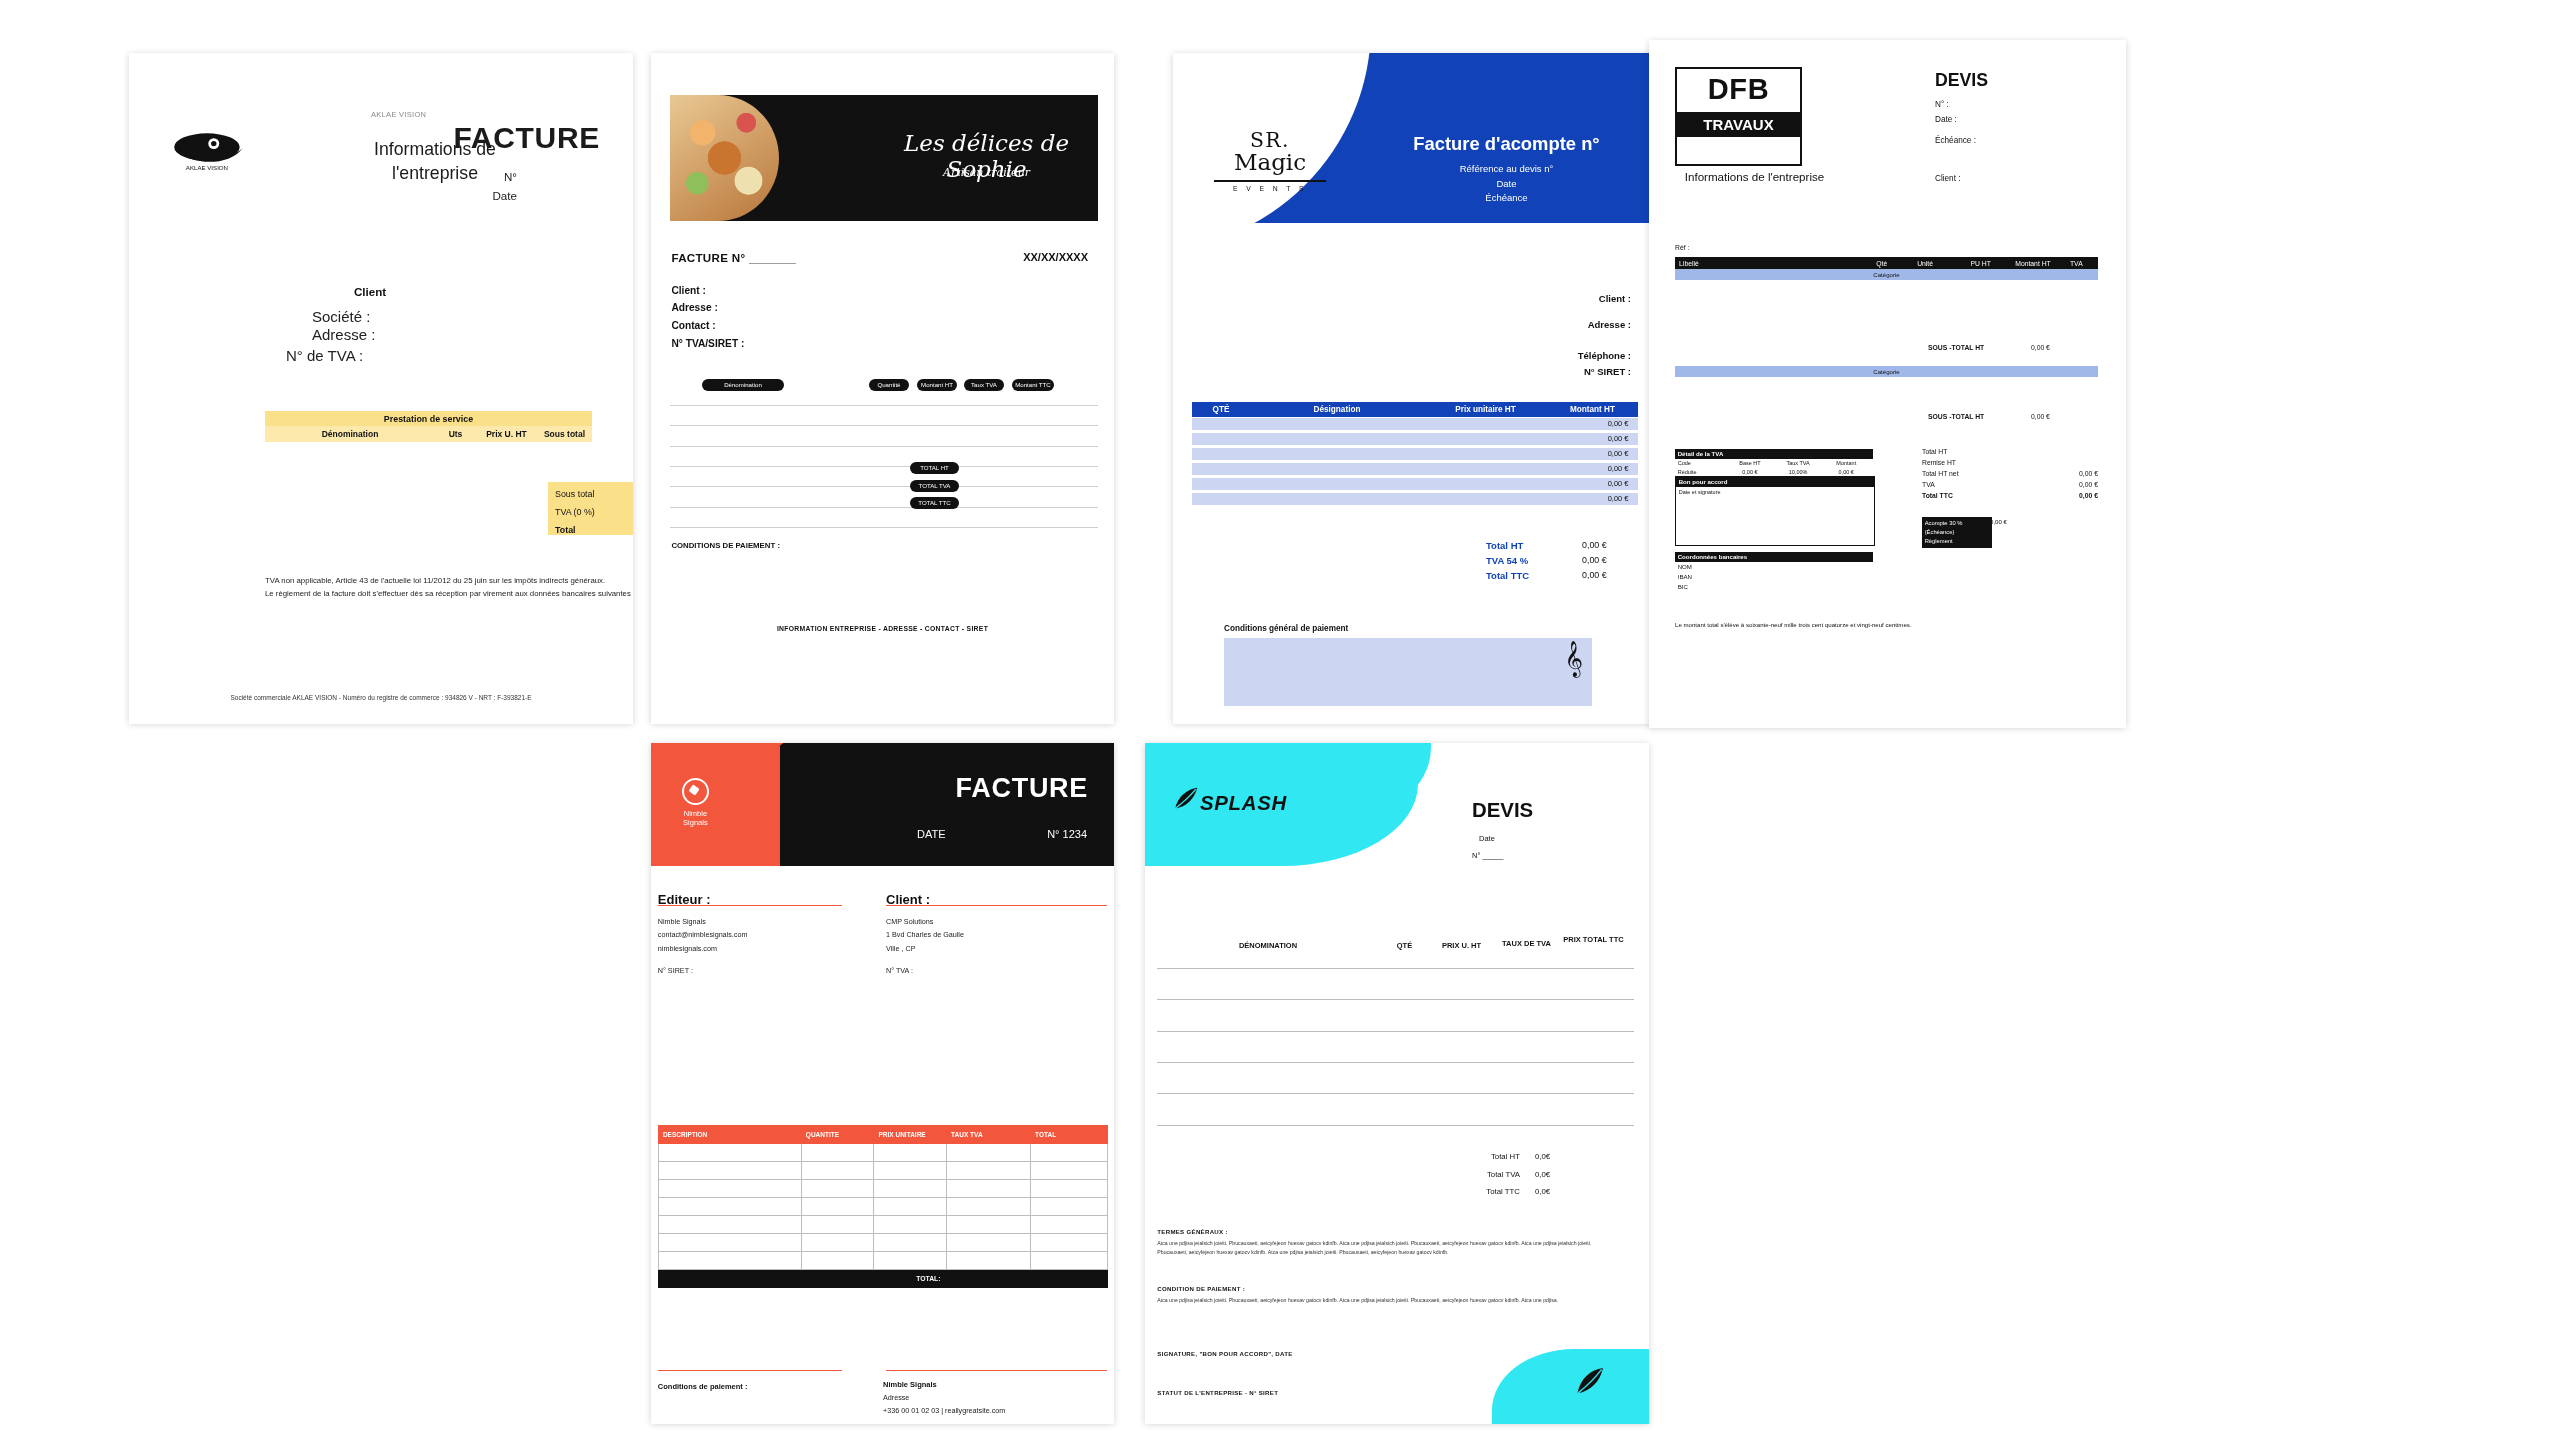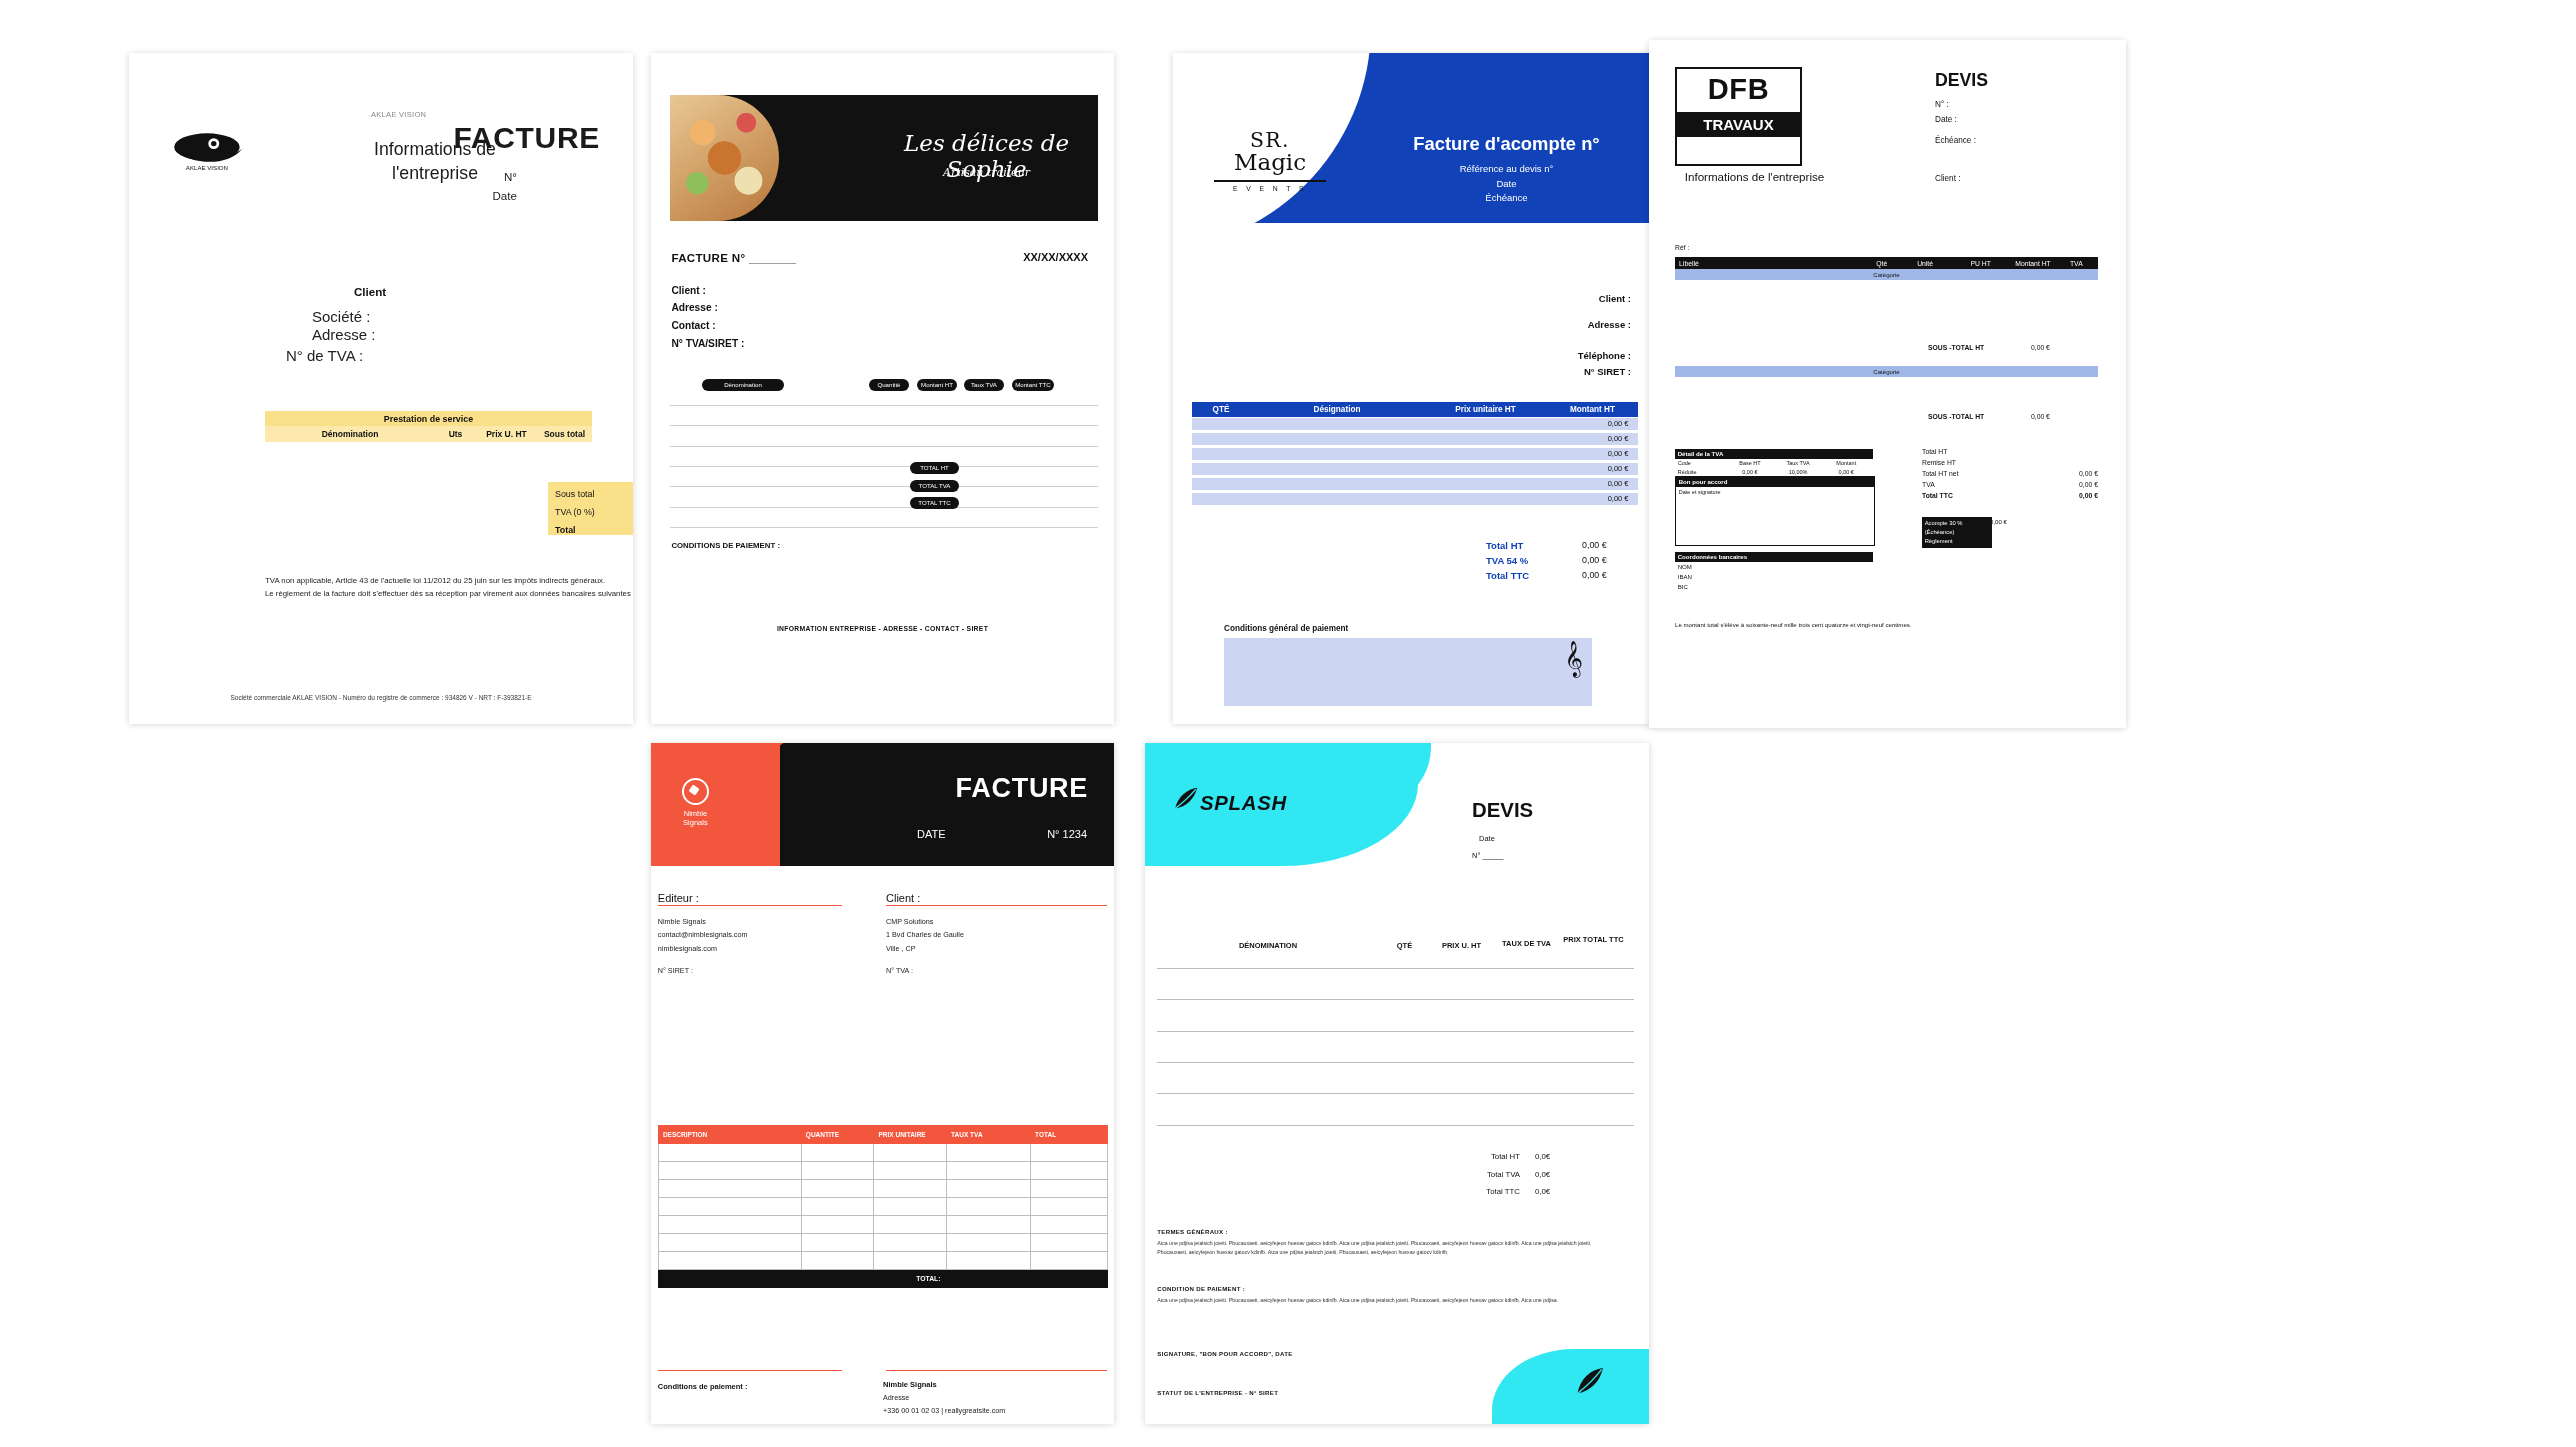--- a/index.html
+++ b/index.html
@@ -251,21 +251,21 @@
     width:23px; height:23px; border-radius:50%; border:2px solid #fff; margin:0 auto 4.1px auto; position:relative;
   }
   #doc5 .nimble-logo .circ:after {
     content:""; position:absolute; left:6.1px; top:6.1px; width:8.2px; height:8.2px; background:#fff; border-radius:1.4px;
     transform: rotate(35deg);
   }
   #doc5 .nimble-logo .nm { font-size:7.5px; line-height:1.2; }
   #doc5 .f5 { position:absolute; right:26px; top:30px; font-size:27px; font-weight:bold; color:#fff; letter-spacing:0.7px; }
   #doc5 .d5 { position:absolute; left:266px; top:85px; font-size:11px; color:#fff; }
   #doc5 .n5 { position:absolute; right:27px; top:85px; font-size:11px; color:#fff; }
-  #doc5 .sect5 { position:absolute; font-size:11px; font-weight:normal; color:#111; }
+  #doc5 .sect5 { position:absolute; font-size:13px; font-weight:bold; color:#111; }
   #doc5 .line5 { position:absolute; height:1.4px; background:#f2573d; }
   #doc5 .blk5 { position:absolute; font-size:7.2px; color:#222; line-height:1.85; }
   #doc5 table { position:absolute; left:6.8px; top:382px; width:450px; border-collapse:collapse; }
   #doc5 table th {
     background:#f2573d; color:#fff; font-size:6.5px; font-weight:bold; text-align:left;
     padding:4.8px 4.1px; border:0.7px solid #f2573d;
   }
   #doc5 table td { border:0.7px solid #bdbdbd; height:15px; }
   #doc5 table tr.total-row td { background:#111; border:0.7px solid #111; }
   #doc5 table tr.total-row td.lbl { color:#fff; font-size:6.8px; font-weight:bold; text-align:right; padding-right:5.5px; }

